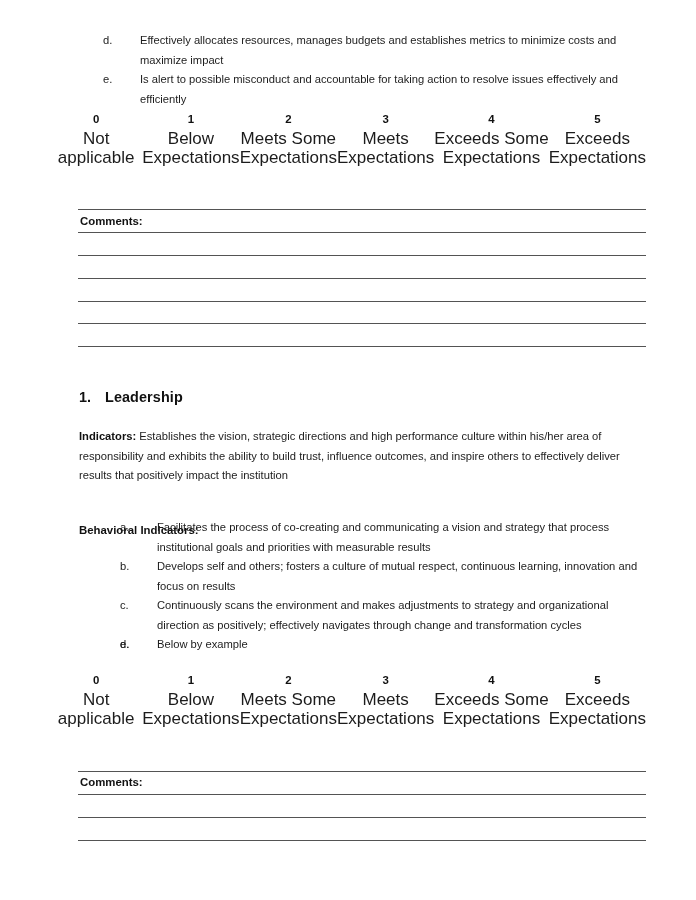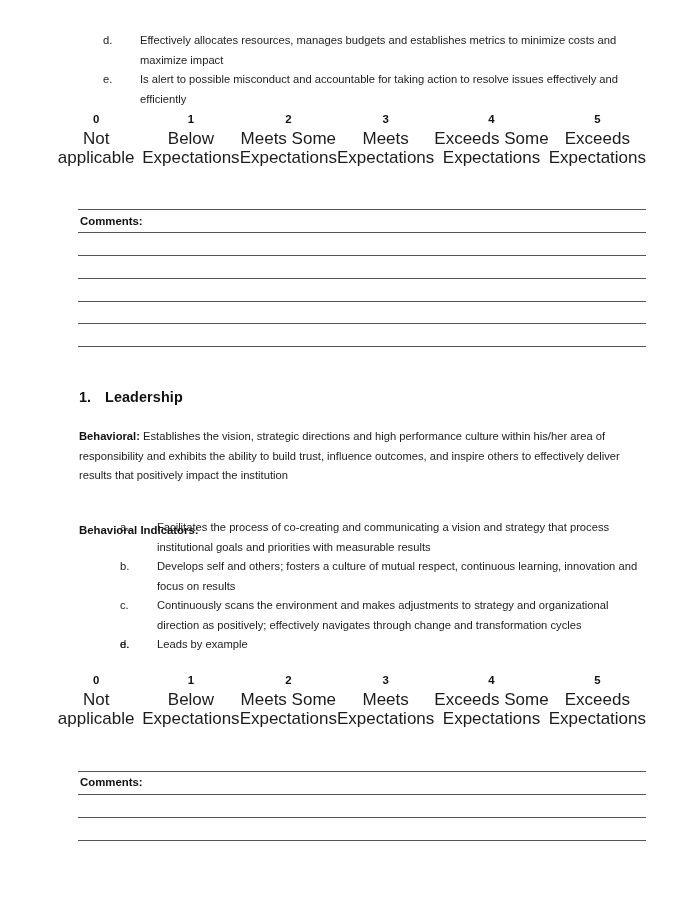--- a/index.html
+++ b/index.html
@@ -173,21 +173,21 @@
   <div class="rule" style="left:78px; top:277.5px; width:568px;"></div>
   <div class="rule" style="left:78px; top:300.5px; width:568px;"></div>
   <div class="rule" style="left:78px; top:323px; width:568px;"></div>
   <div class="rule" style="left:78px; top:346px; width:568px;"></div>
 
   <div class="section-heading" style="left:79px; top:387px;">
     <span class="num">1.</span><span>Leadership</span>
   </div>
 
   <div class="abs body-text" style="left:79px; top:427px; width:568px;">
-    <span class="label-bold">Behavioral:</span>
+    <span class="label-bold">Indicators:</span>
     <span>Establishes the vision, strategic directions and high performance culture within his/her area of responsibility and exhibits the ability to build trust, influence outcomes, and inspire others to effectively deliver results that positively impact the institution</span>
   </div>
 
   <div class="comments-label" style="left:79px; top:490px;">Behavioral Indicators:</div>
 
   <ul class="alpha-list" style="left:120px; top:518px; width:523px;">
     <li class="alpha-item">
       <span class="marker">a.</span>
       <span>Facilitates the process of co-creating and communicating a vision and strategy that process institutional goals and priorities with measurable results</span>
     </li>
@@ -197,21 +197,21 @@
     </li>
     <li class="alpha-item">
       <span class="marker">c.</span>
       <span>Continuously scans the environment and makes adjustments to strategy and organizational direction as positively; effectively navigates through change and transformation cycles</span>
     </li>
     <li class="alpha-item">
       <span class="marker">d.</span>
     </li>
     <li class="alpha-item">
       <span class="marker">e.</span>
-      <span>Leads by example</span>
+      <span>Below by example</span>
     </li>
   </ul>
 
   <div class="scale" style="top:671px;">
     <div class="scale-col">
       <div class="scale-num">0</div>
       <div class="scale-line">Not</div>
       <div class="scale-line">applicable</div>
     </div>
     <div class="scale-col">

